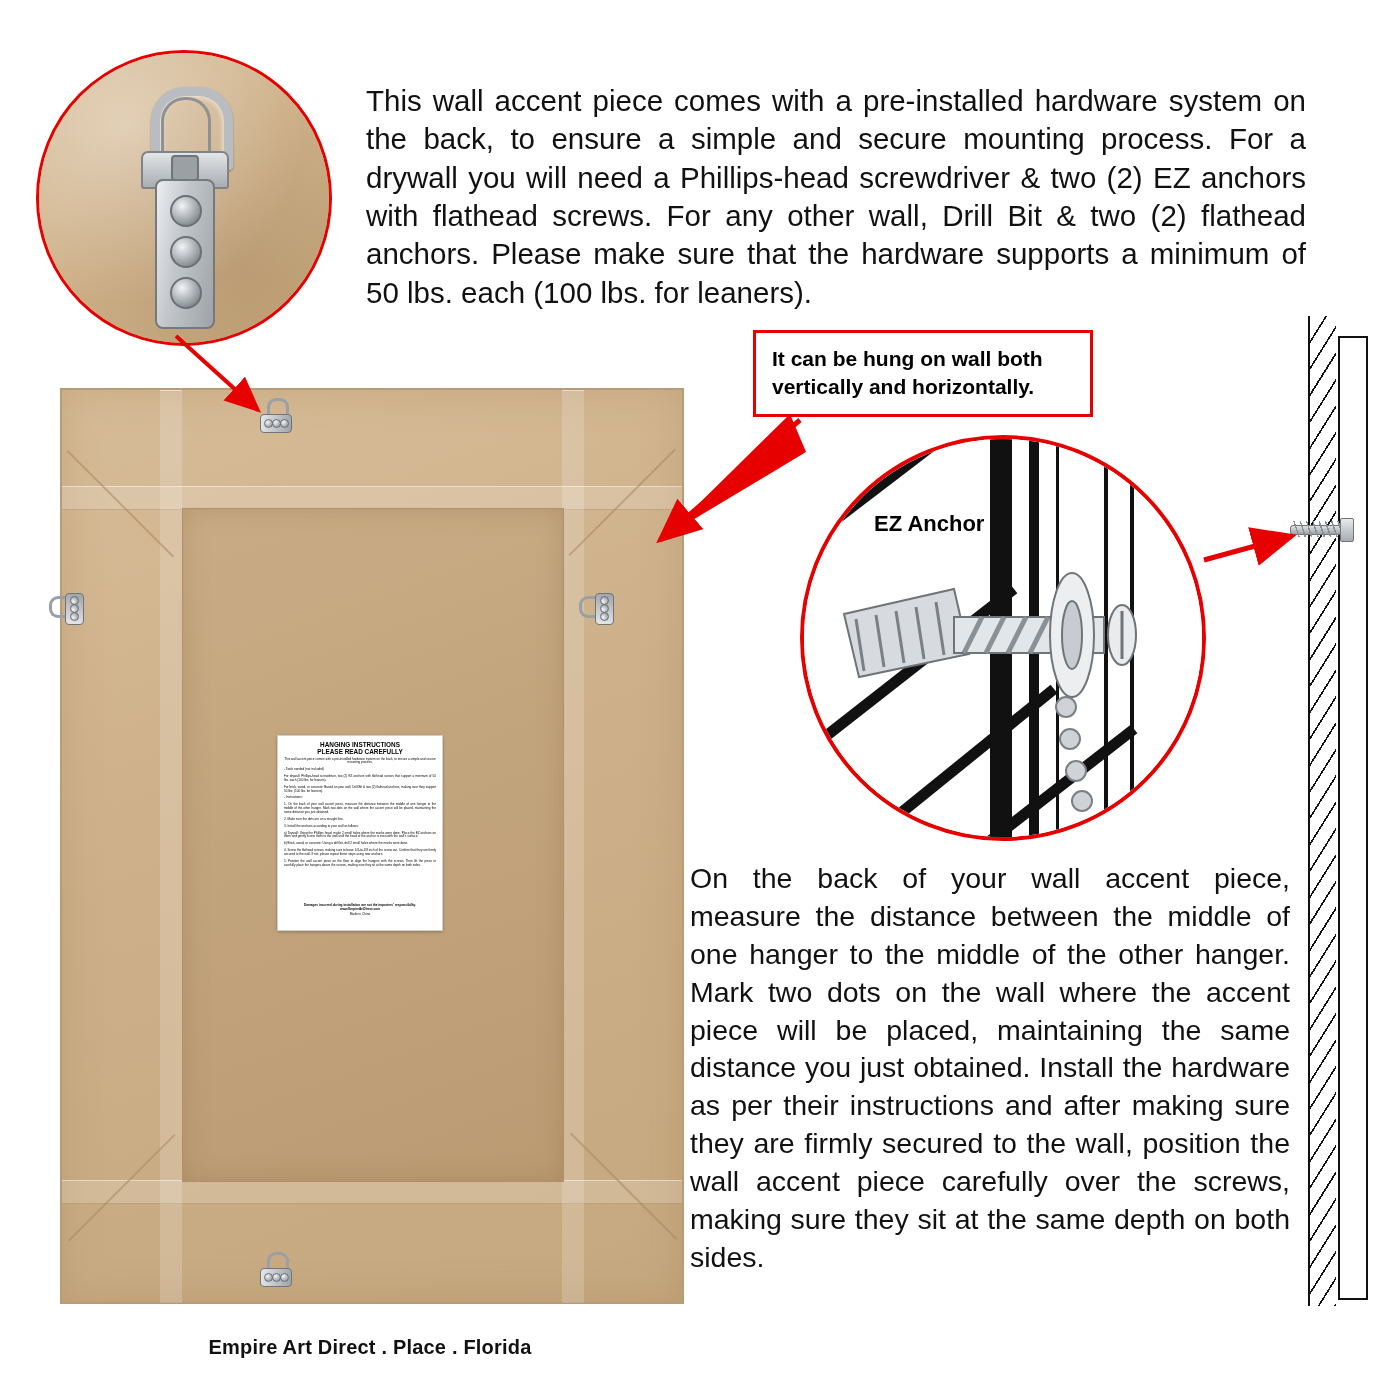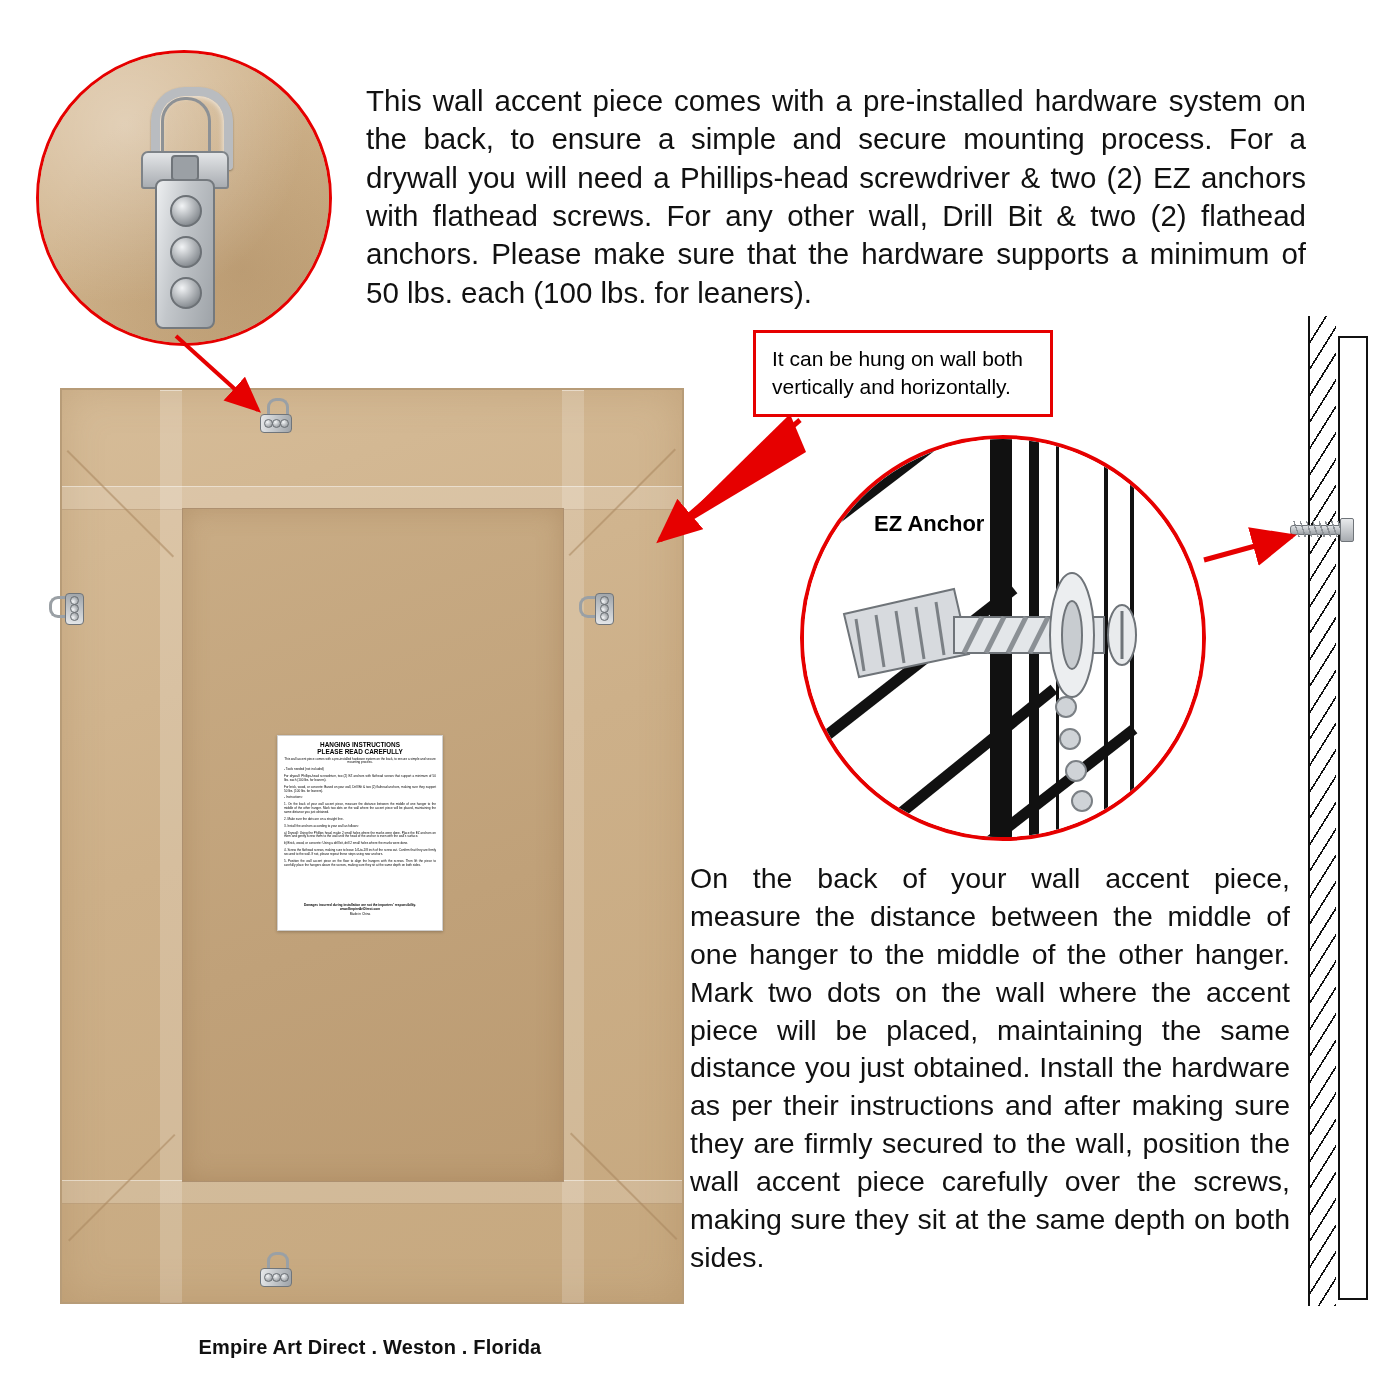--- a/index.html
+++ b/index.html
@@ -45,27 +45,27 @@
     color: #111111;
     text-align: justify;
     text-justify: inter-word;
   }
 
   
   #callout-box {
     position: absolute;
     left: 753px;
     top: 330px;
-    width: 300px;
+    width: 340px;
     box-sizing: border-box;
     border: 3px solid #e60000;
     background: #ffffff;
     padding: 12px 14px 14px 16px;
     font-size: 21px;
-    font-weight: normal;
+    font-weight: bold;
     line-height: 1.32;
     color: #000000;
   }
 
   
   #hanger-zoom {
     position: absolute;
     left: 36px;
     top: 50px;
     width: 290px;
@@ -460,21 +460,21 @@
     <div class="lbl-body">b) Brick, wood, or concrete: Using a drill bit, drill 2 small holes where the marks were done.</div>
     <div class="lbl-body">4. Screw the flathead screws, making sure to leave 1/4-to-1/8 inch of the screw out. Confirm that they are firmly secured to the wall. If not, please repeat these steps using new anchors.</div>
     <div class="lbl-body">5. Position the wall accent piece on the floor to align the hangers with the screws. Then lift the piece to carefully place the hangers above the screws, making sure they sit at the same depth on both sides.</div>
     <div class="lbl-foot">
       <div>Damages incurred during installation are not the importers' responsibility.</div>
       <div>www.EmpireArtDirect.com</div>
       <div class="made">Made in China</div>
     </div>
   </div>
 
-  <div id="footer-brand">Empire Art Direct  . Weston . Florida</div>
+  <div id="footer-brand">Empire Art Direct  . Place . Florida</div>
 
   <div id="callout-box">It can be hung on wall both vertically and horizontally.</div>
 
   <div id="anchor-zoom">
     <svg class="bg" viewBox="0 0 398 398" xmlns="http://www.w3.org/2000/svg">
       <rect x="0" y="0" width="398" height="398" fill="#ffffff"></rect>
 
       <g stroke="#111111" stroke-width="11" fill="none">
         <line x1="-20" y1="120" x2="150" y2="-10"></line>
         <line x1="-20" y1="330" x2="210" y2="150"></line>

